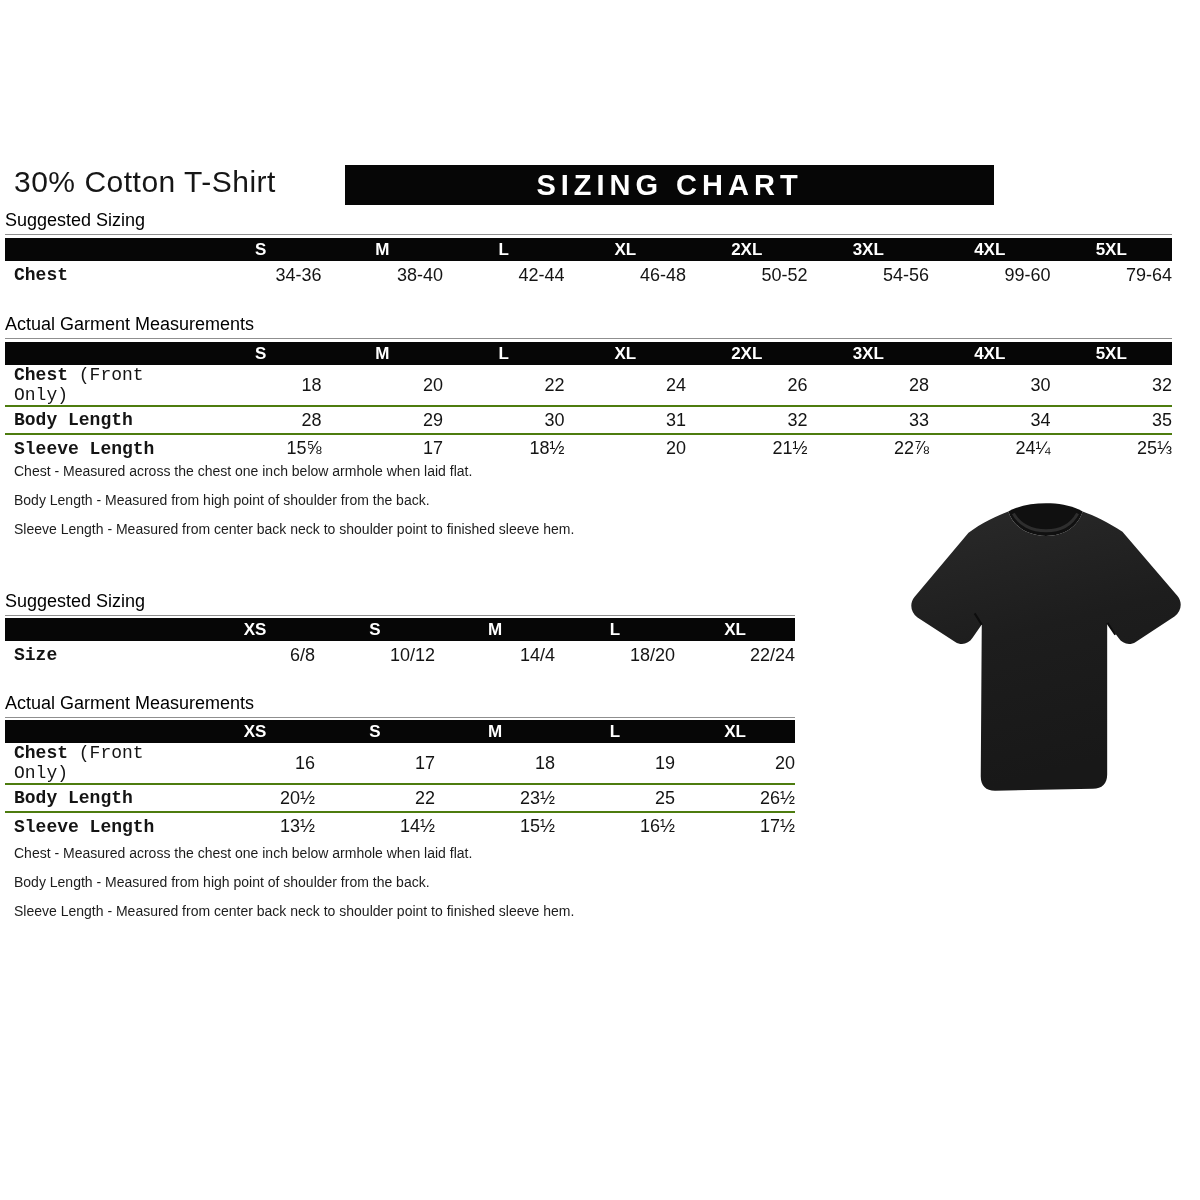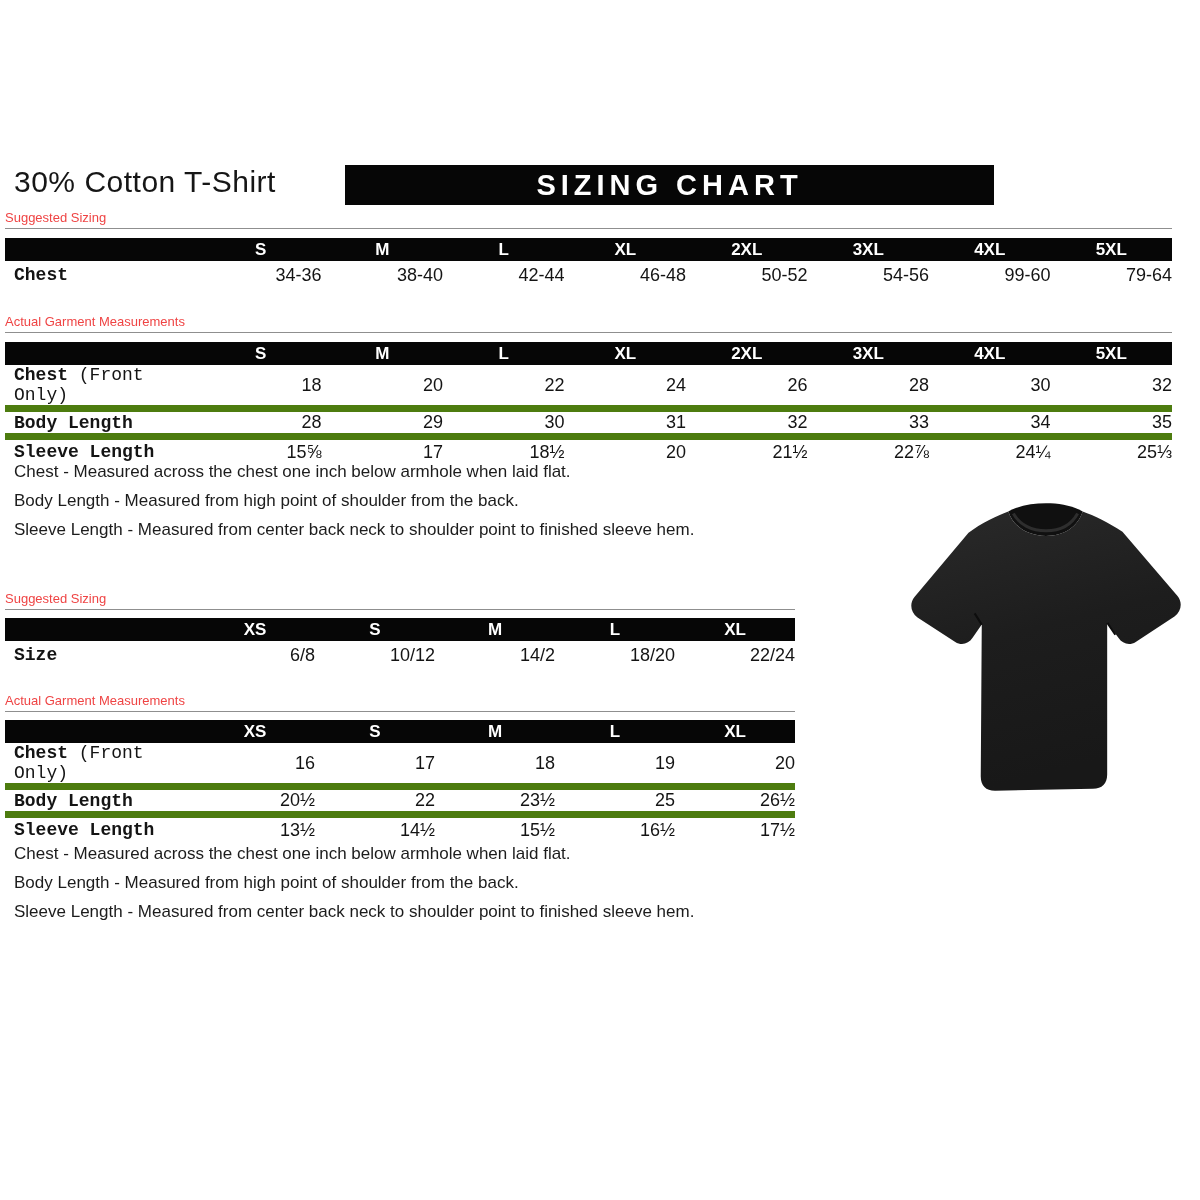--- a/index.html
+++ b/index.html
@@ -7,41 +7,41 @@
   body { font-family:"Liberation Sans","DejaVu Sans",sans-serif; }
   #page { position:relative; width:1200px; height:1200px; background:#ffffff; overflow:hidden; }
 
   .abs { position:absolute; }
 
   #main-title { left:14px; top:165px; font-size:30px; font-weight:400; color:#161616; letter-spacing:0.5px; }
   #banner { left:345px; top:165px; width:649px; height:40px; background:#060606;
             color:#ffffff; font-weight:bold; font-size:29px; letter-spacing:5px;
             display:flex; align-items:center; justify-content:center; }
 
-  .section-label { font-size:13px; color:#ef4444; padding-bottom:3px;
+  .section-label { font-size:18px; color:#000000; padding-bottom:3px;
                    border-bottom:1.5px solid #8f8f8f; }
   .w-adult { width:1167px; }
   .w-youth { width:790px; }
 
   table.sz { border-collapse:collapse; table-layout:fixed; }
   table.sz th { background:#060606; color:#ffffff; font-weight:bold; font-size:17px;
                 height:23px; padding:0; text-align:center; vertical-align:middle; }
   table.sz td { height:28px; padding:0; text-align:right; vertical-align:middle;
                 font-size:18px; color:#141414; }
   table.sz td.lbl { text-align:left; padding-left:9px;font-family:Liberation Mono, monospace; }
   table.sz td.lbl b { font-weight:bold; }
   table.sz td.lbl span.sfx { font-weight:normal;text-align:right; }
-  table.sz.lined tbody tr + tr td { border-top:7px solid #4d7c0f; }
+  table.sz.lined tbody tr + tr td { border-top:2px solid #4d7c0f; }
 
   #adult-suggested-label { left:5px; top:210px; }
   #adult-suggested-table { left:5px; top:238px; width:1167px; }
   #adult-actual-label    { left:5px; top:314px; }
   #adult-actual-table    { left:5px; top:342px; width:1167px; }
 
-  .notes { left:14px; font-size:17px; color:#1c1c1c; }
+  .notes { left:14px; font-size:14px; color:#1c1c1c; }
   .notes p { margin:0 0 8px 0; line-height:21px; }
   #notes-adult { top:461px; }
   #notes-youth { top:843px; }
 
   #youth-title { left:5px; top:547px; font-size:28px; font-weight:bold; color:#121212; }
   #youth-suggested-label { left:5px; top:591px; }
   #youth-suggested-table { left:5px; top:618px; width:790px; }
   #youth-actual-label    { left:5px; top:693px; }
   #youth-actual-table    { left:5px; top:720px; width:790px; }
 
@@ -166,21 +166,21 @@
         <th>M</th>
         <th>L</th>
         <th>XL</th>
       </tr>
     </thead>
     <tbody>
       <tr>
         <td class="lbl"><b>Size</b></td>
         <td>6/8</td>
         <td>10/12</td>
-        <td>14/2</td>
+        <td>14/4</td>
         <td>18/20</td>
         <td>22/24</td>
       </tr>
     </tbody>
   </table>
 
   <div id="youth-actual-label" class="abs section-label w-youth">Actual Garment Measurements</div>
   <table id="youth-actual-table" class="abs sz lined">
     <colgroup>
         <col style="width:190px">

